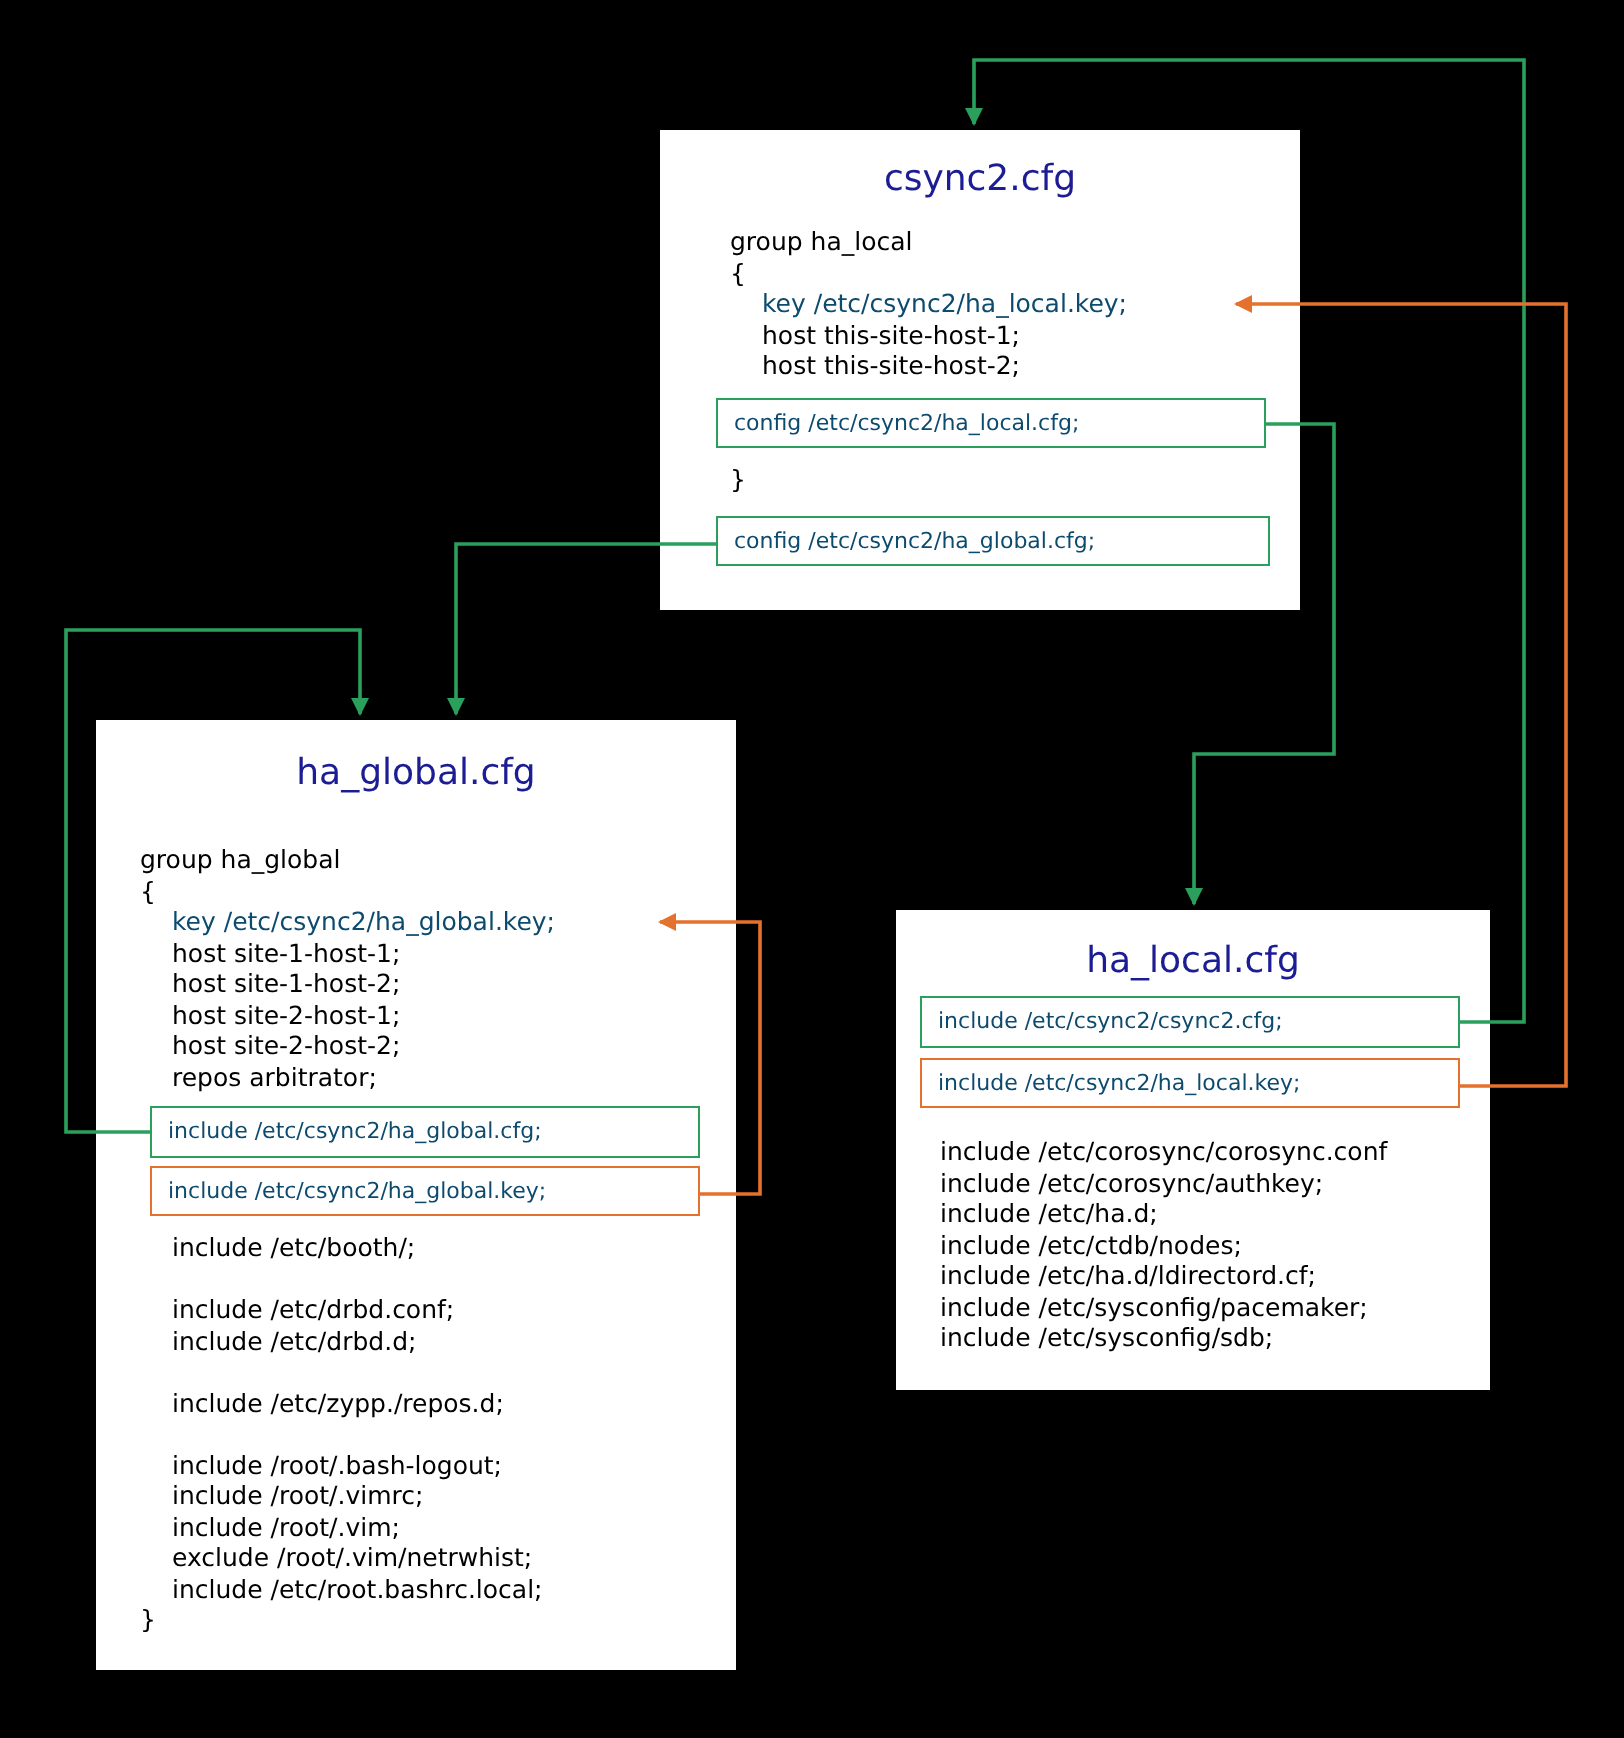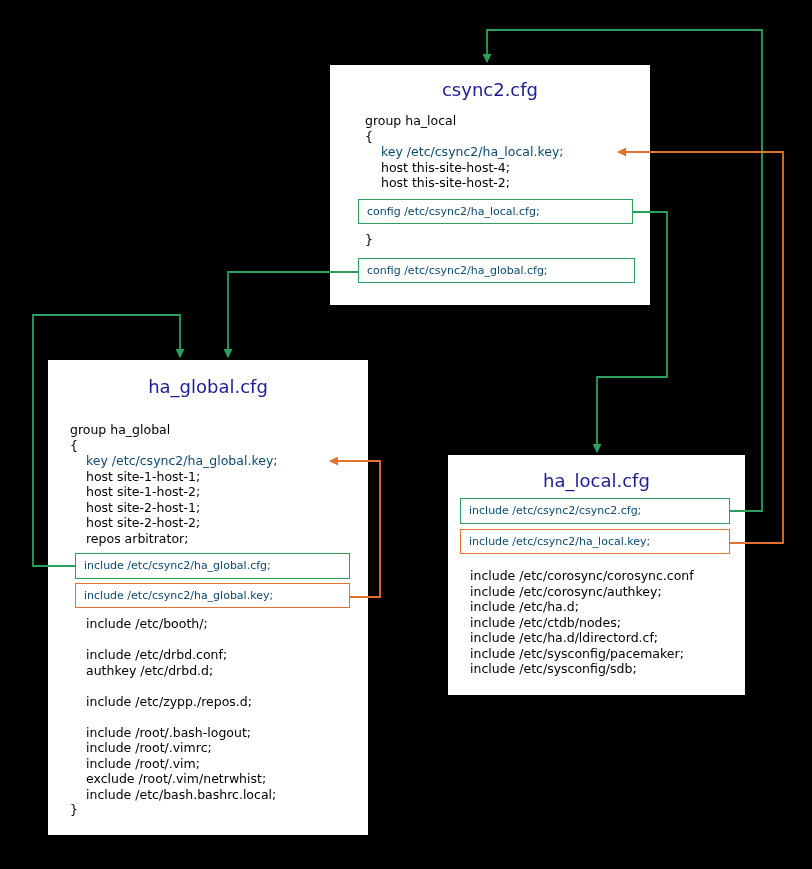--- a/index.html
+++ b/index.html
@@ -58,21 +58,21 @@
 </style>
 </head>
 <body>
 
 <div class="panel" id="p-csync2">
   <div class="panel-title">csync2.cfg</div>
   <div class="code">
     <div class="ln">group ha_local</div>
     <div class="ln">{</div>
     <div class="ln indent key-line">key /etc/csync2/ha_local.key;</div>
-    <div class="ln indent">host this-site-host-4;</div>
+    <div class="ln indent">host this-site-host-1;</div>
     <div class="ln indent">host this-site-host-2;</div>
     <div class="tag green t-cs1">config /etc/csync2/ha_local.cfg;</div>
     <div class="ln">}</div>
     <div class="tag green t-cs2">config /etc/csync2/ha_global.cfg;</div>
   </div>
 </div>
 
 <div class="panel" id="p-haglobal">
   <div class="panel-title">ha_global.cfg</div>
   <div class="code">
@@ -82,29 +82,29 @@
     <div class="ln indent">host site-1-host-1;</div>
     <div class="ln indent">host site-1-host-2;</div>
     <div class="ln indent">host site-2-host-1;</div>
     <div class="ln indent">host site-2-host-2;</div>
     <div class="ln indent">repos arbitrator;</div>
     <div class="tag green t-hg1">include /etc/csync2/ha_global.cfg;</div>
     <div class="tag orange t-hg2">include /etc/csync2/ha_global.key;</div>
     <div class="ln indent mt8">include /etc/booth/;</div>
     <div class="spacer"></div>
     <div class="ln indent">include /etc/drbd.conf;</div>
-    <div class="ln indent">authkey /etc/drbd.d;</div>
+    <div class="ln indent">include /etc/drbd.d;</div>
     <div class="spacer"></div>
     <div class="ln indent">include /etc/zypp./repos.d;</div>
     <div class="spacer"></div>
     <div class="ln indent">include /root/.bash-logout;</div>
     <div class="ln indent">include /root/.vimrc;</div>
     <div class="ln indent">include /root/.vim;</div>
     <div class="ln indent">exclude /root/.vim/netrwhist;</div>
-    <div class="ln indent">include /etc/bash.bashrc.local;</div>
+    <div class="ln indent">include /etc/root.bashrc.local;</div>
     <div class="ln">}</div>
   </div>
 </div>
 
 <div class="panel" id="p-halocal">
   <div class="panel-title">ha_local.cfg</div>
   <div class="code">
     <div class="tag green t-hl1">include /etc/csync2/csync2.cfg;</div>
     <div class="tag orange t-hl2">include /etc/csync2/ha_local.key;</div>
     <div class="gap14"></div>

